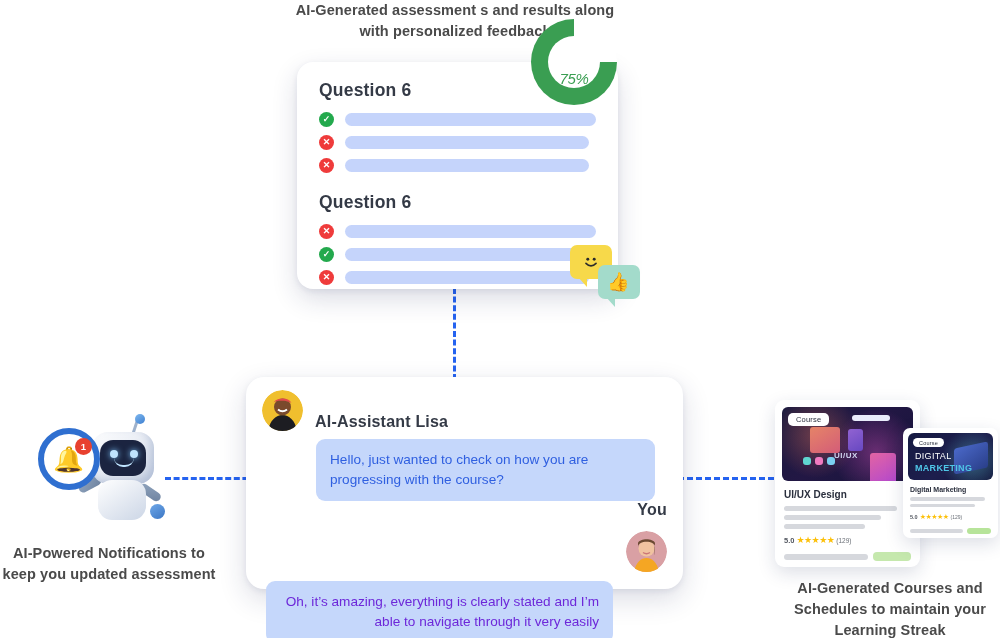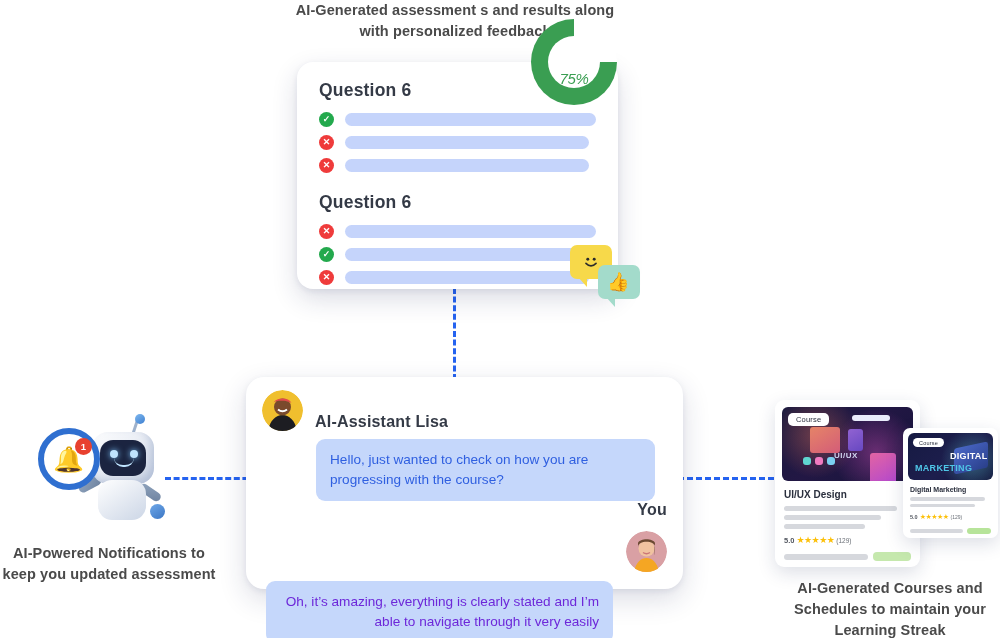--- a/index.html
+++ b/index.html
@@ -166,21 +166,21 @@
   }
   .wire-box { position: absolute; border-radius: 3px; }
   #wire-a { left: 28px; top: 20px; width: 30px; height: 26px; background: linear-gradient(150deg,#f08a6a,#e0617c); opacity: .92; }
   #wire-b { left: 88px; top: 46px; width: 26px; height: 32px; background: linear-gradient(150deg,#f06aa8,#c04ce0); opacity: .9; }
   #wire-c { left: 66px; top: 22px; width: 15px; height: 22px; background: linear-gradient(150deg,#9a6ae0,#6a4ccc); opacity: .9; }
   #wire-d { left: 21px; top: 50px; width: 8px; height: 8px; background: #5fd6d0; }
   #wire-e { left: 33px; top: 50px; width: 8px; height: 8px; background: #f07ac0; }
   #wire-f { left: 45px; top: 50px; width: 8px; height: 8px; background: #7ad0f0; }
   #wire-pill { position: absolute; left: 70px; top: 8px; width: 38px; height: 6px; border-radius: 4px; background: #e9ecfb; }
   .dm-title-wrap { position: absolute; left: 7px; top: 16px; line-height: 9px; }
-  .dm-l1 { color: #fff; font-size: 9px; font-weight: bold; letter-spacing: .3px; margin-left: 35px; }
+  .dm-l1 { color: #fff; font-size: 9px; font-weight: normal; letter-spacing: .3px; }
   .dm-l2 { color: #4fc7e8; font-size: 9px; font-weight: bold; letter-spacing: .3px; }
   #dm-device { position: absolute; right: 5px; top: 12px; width: 34px; height: 26px;
     background: linear-gradient(150deg,#4a68c8,#2a3f8a); border-radius: 3px; transform: skewY(-12deg); }
   .course-title { font-size: 10px; font-weight: bold; color: #2a2f3d; margin: 8px 0 6px 2px; }
   #course-card-digital .course-title { font-size: 7px; margin: 6px 0 4px 2px; }
   .skel { height: 5px; border-radius: 3px; background: #d6d8dd; margin: 0 0 4px 2px; }
   #course-card-digital .skel { height: 3.5px; margin-bottom: 3px; }
   .rating-row { display: flex; align-items: center; gap: 2px; margin: 6px 0 0 2px; }
   .rating-score { font-size: 7.5px; color: #51565f; font-weight: bold; }
   .stars { color: #fcc00a; font-size: 9px; letter-spacing: -.5px; }

